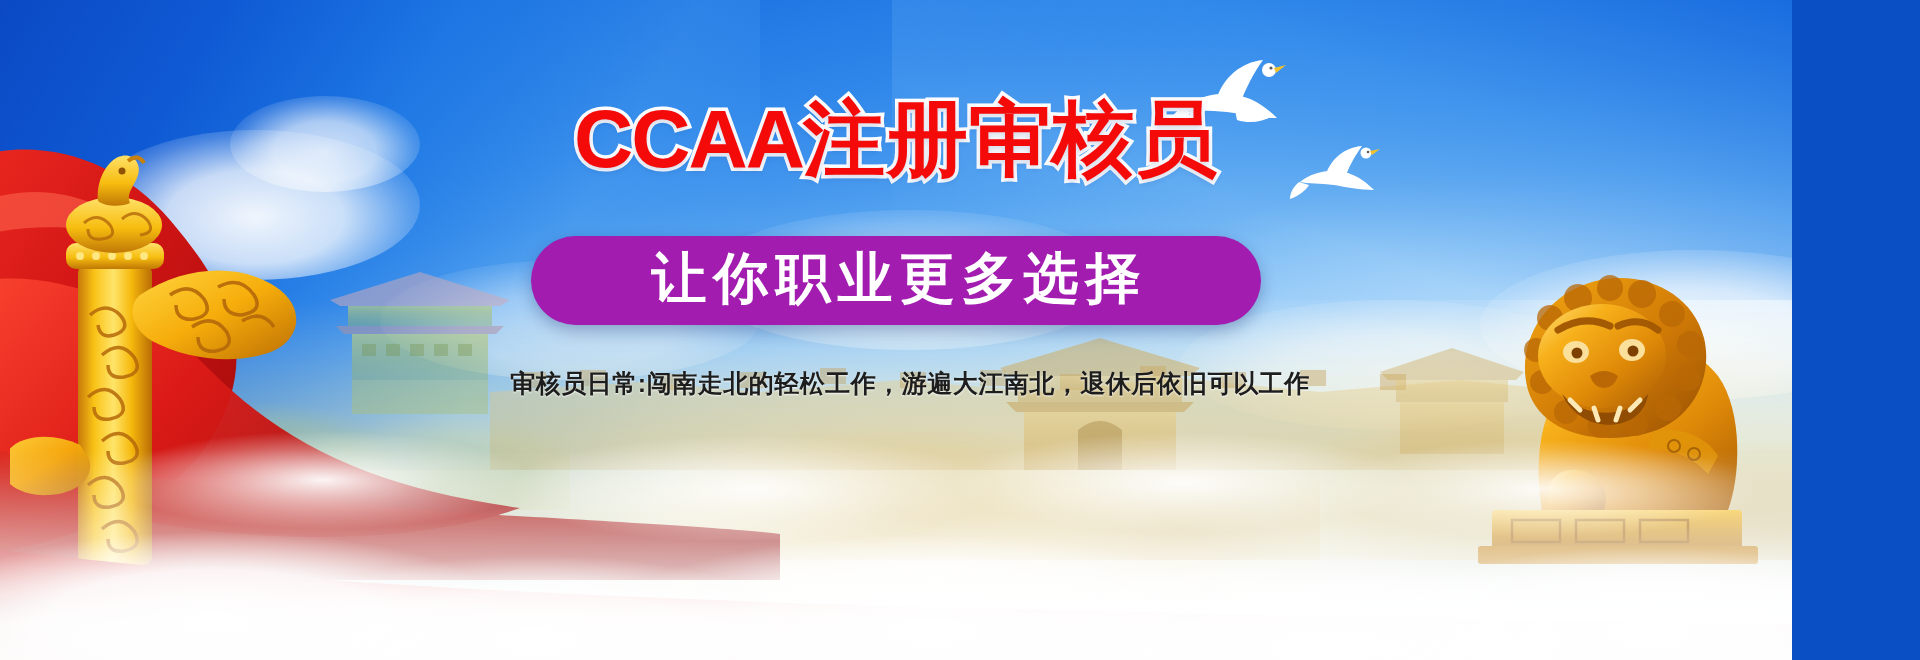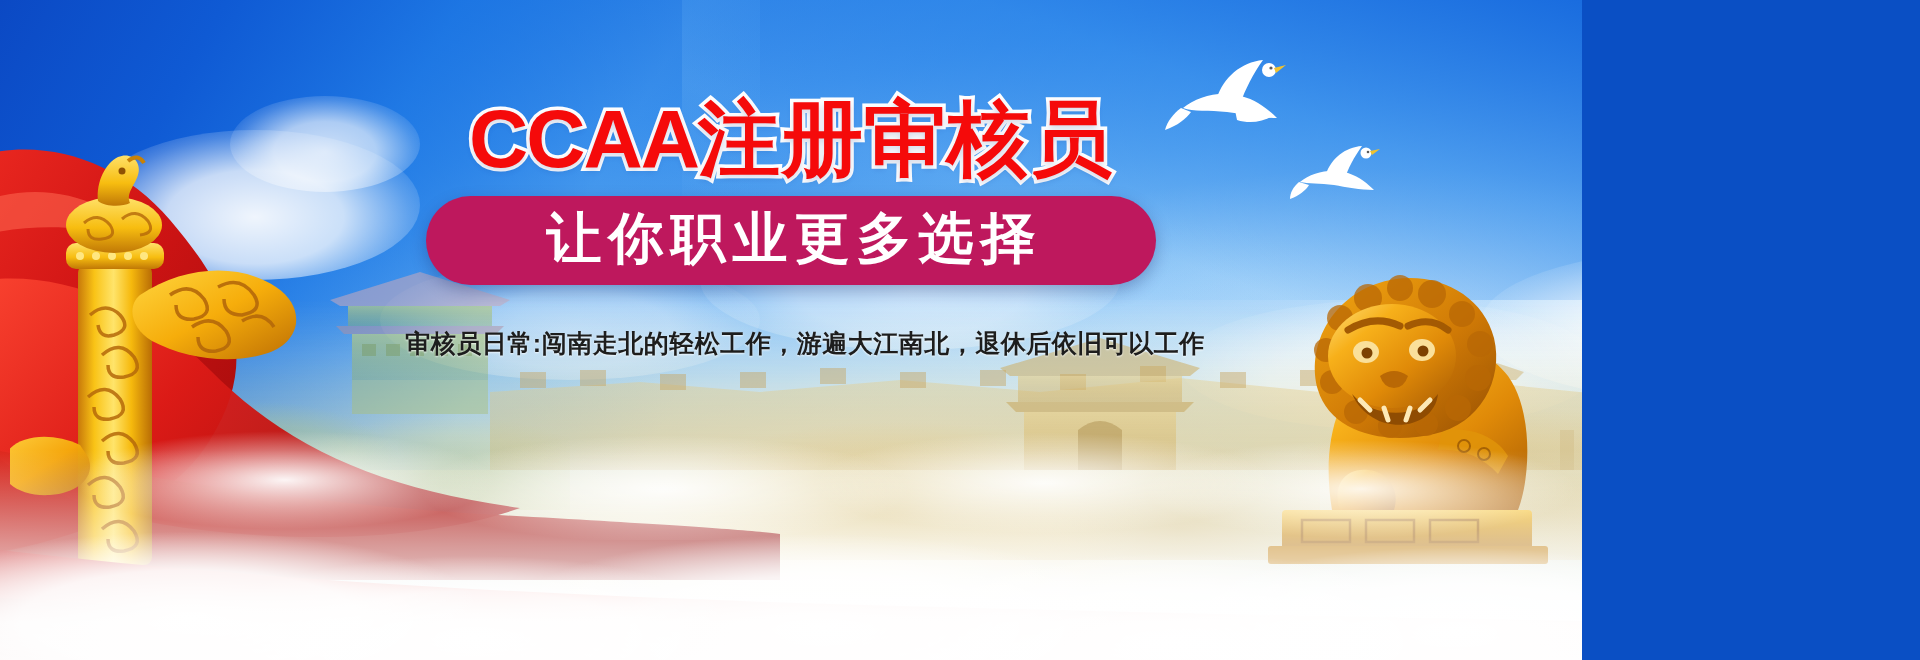--- a/index.html
+++ b/index.html
@@ -6,21 +6,21 @@
   * { margin:0; padding:0; box-sizing:border-box; }
   html, body {
     width:1920px; height:660px;
     overflow:hidden;
     background:#0a4fc4;
     font-family:"Liberation Sans", "DejaVu Sans", sans-serif;
   }
 
   .banner {
     position:relative;
-    width:1582px; height:660px;
+    width:1792px; height:660px;
     overflow:hidden;
   }
 
   
   .sky {
     position:absolute; inset:0;
     background:
       radial-gradient(ellipse 1400px 520px at 52% 86%, #ffffff 0%, rgba(255,255,255,0.85) 18%, rgba(214,238,255,0.5) 38%, rgba(160,212,252,0.15) 58%, rgba(255,255,255,0) 72%),
       radial-gradient(ellipse 900px 420px at 88% 70%, rgba(255,255,255,0.85) 0%, rgba(222,240,255,0.4) 40%, rgba(255,255,255,0) 70%),
       linear-gradient(168deg, #0f5fd8 0%, #1b72e2 12%, #2f87ea 26%, #53a2f0 40%, #86c1f5 54%, #b9dcfa 68%, #e2f1fd 82%, #f7fcff 93%, #ffffff 100%);
@@ -128,25 +128,26 @@
     white-space:nowrap;
     -webkit-text-stroke:7px #ffffff;
     paint-order:stroke fill;
     text-shadow:0 3px 6px rgba(0,40,120,0.18);
   }
   .headline .latin { letter-spacing:-2px; }
 
   .pill-row { margin-top:16px; display:flex; justify-content:center; }
   .pill {
     display:inline-flex; align-items:center; justify-content:center;
-    background:#be185d;
+    background:#a21caf;
     border-radius:46px;
     padding:12px 58px 16px;
     min-width:730px;
     box-shadow:0 6px 16px rgba(10,20,90,0.28);
+    margin-top:40px;
   }
   .pill-text {
     color:#ffffff;
     font-size:55px;
     font-weight:bold;
     letter-spacing:7px;
     line-height:1.1;
     white-space:nowrap;
     text-indent:7px;
   }

